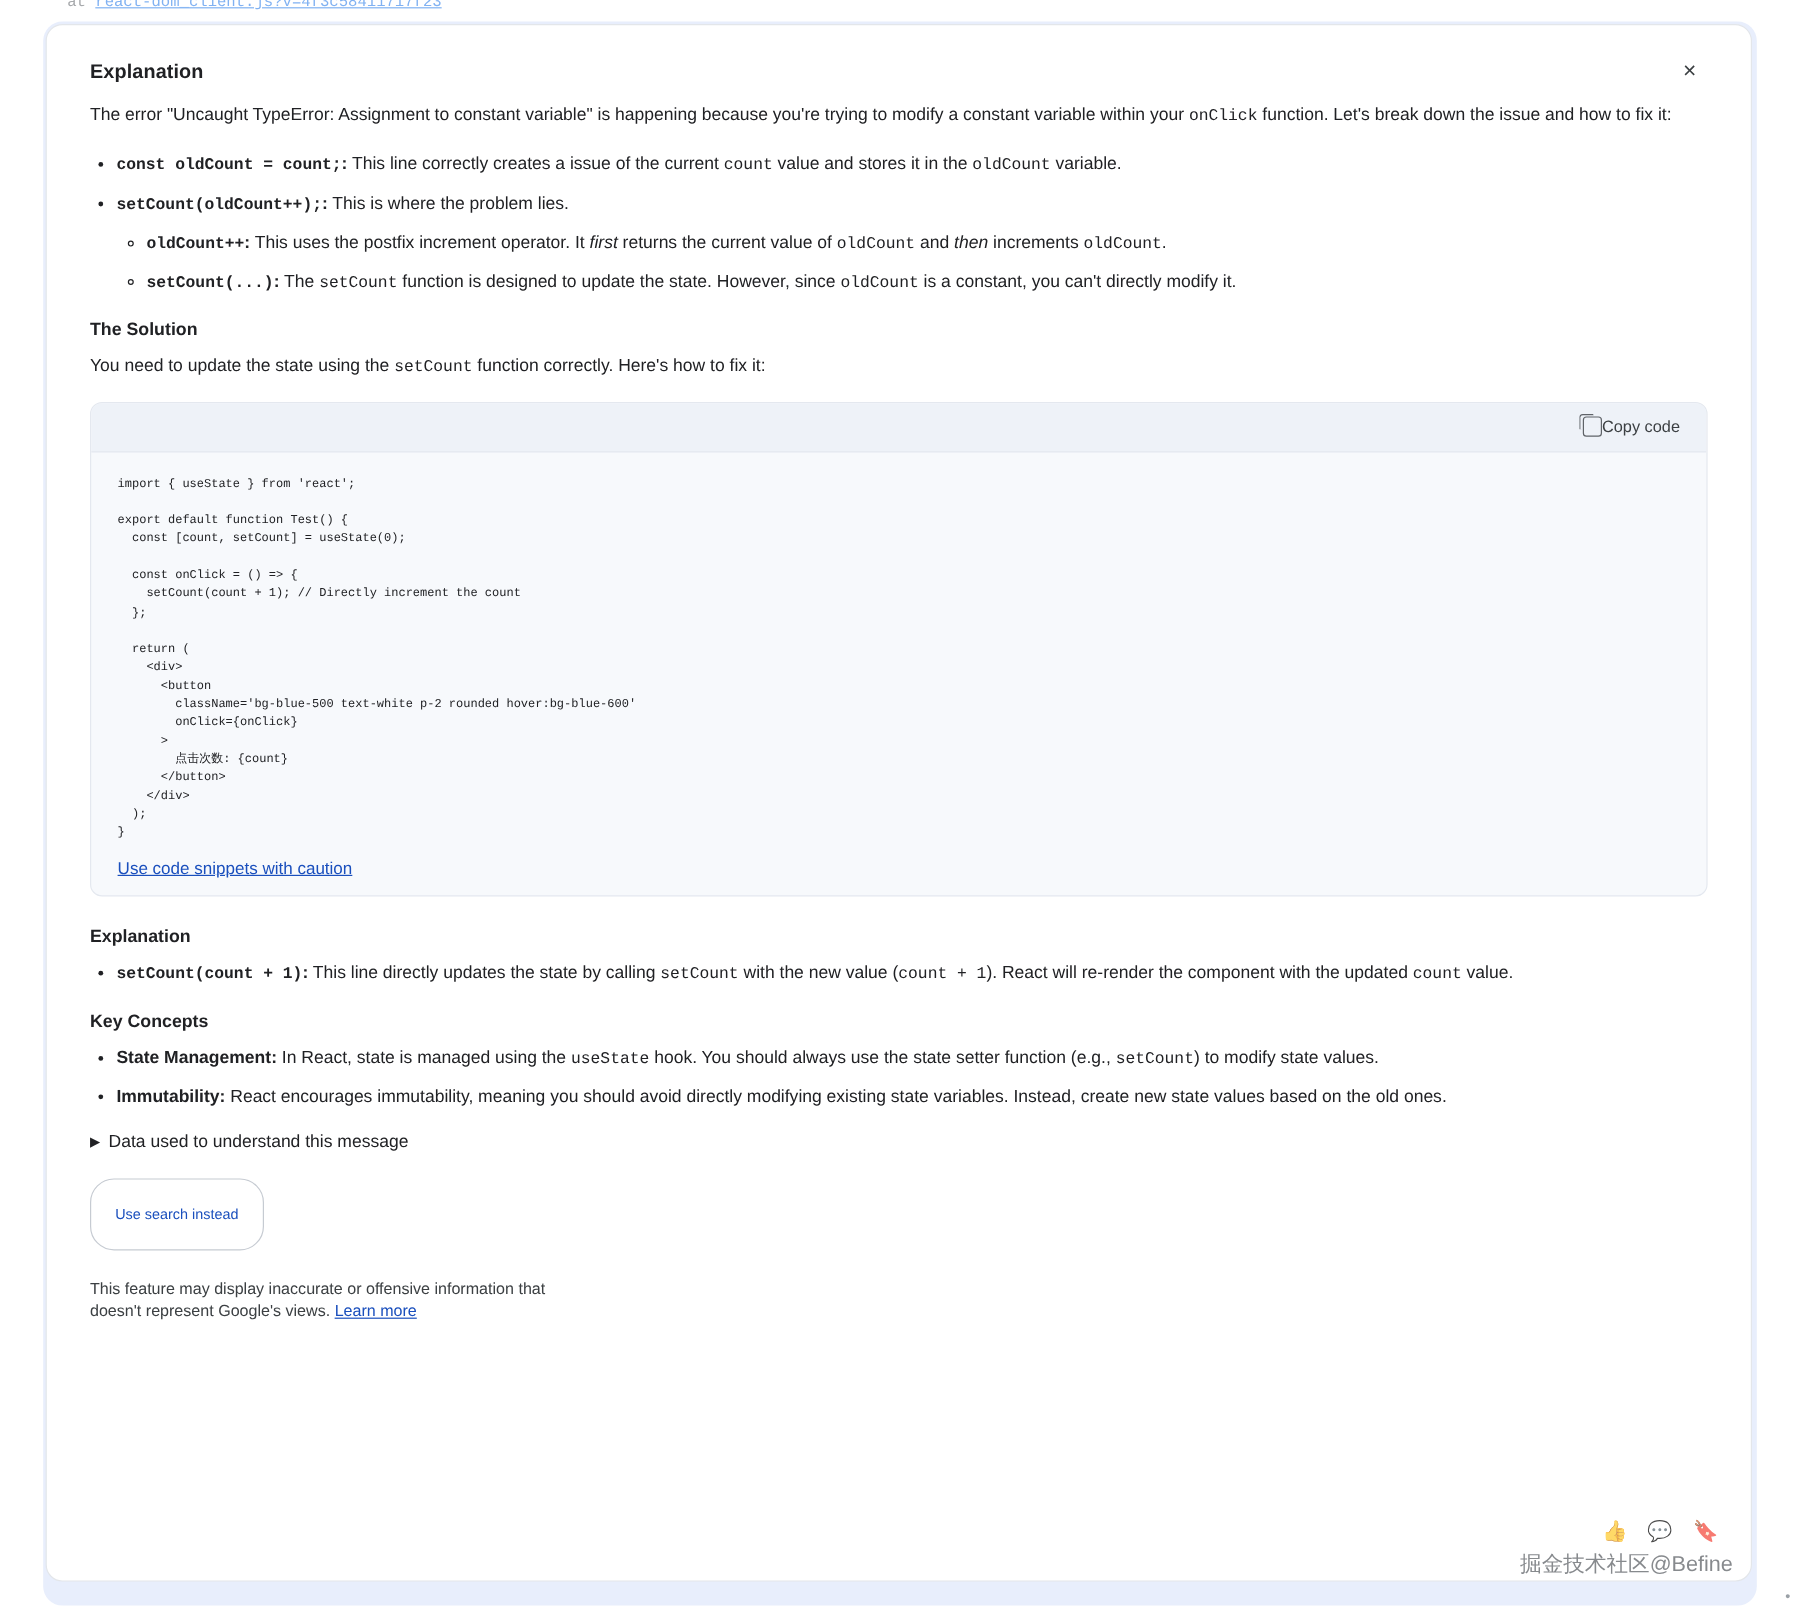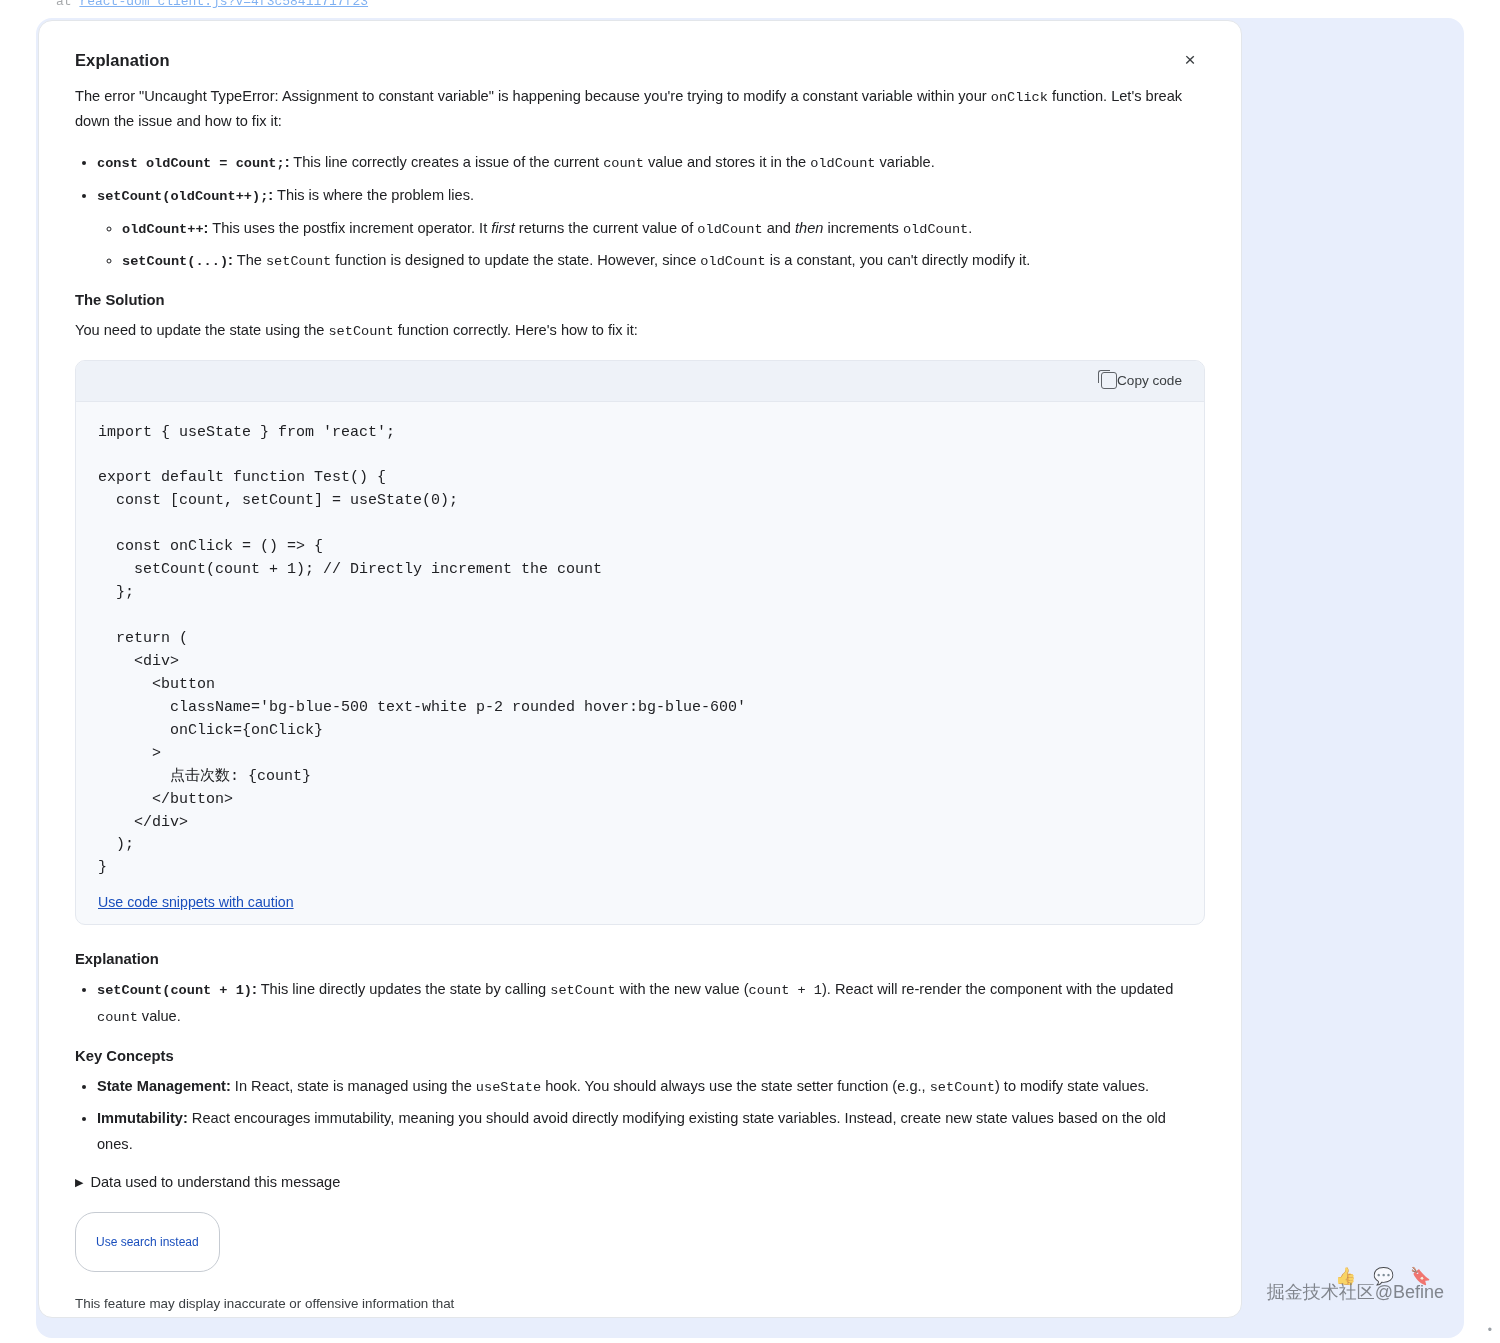--- a/index.html
+++ b/index.html
@@ -40,21 +40,21 @@
     opacity: .55;
   }
   .top-console-line a {
     color: #1a73e8;
     text-decoration: underline;
   }
   .panel {
     position: absolute;
     left: 38px;
     top: 20px;
-    width: 1204px;
+    width: 1422px;
     height: 1298px;
     background: #ffffff;
     border: 1px solid #e3e6ea;
     border-radius: 14px;
     box-sizing: border-box;
     overflow: hidden;
   }
   .panel-inner {
     padding: 22px 36px 0 36px;
   }
@@ -159,21 +159,21 @@
     height: 12px;
     border: 1.6px solid #5f6368;
     border-right: none;
     border-bottom: none;
     border-radius: 3px 0 0 0;
   }
   pre.code {
     margin: 0;
     padding: 20px 22px 6px 22px;
     font-family: "Liberation Mono", monospace;
-    font-size: 15px;
+    font-size: 10px;
     line-height: 1.53;
     color: #202124;
     white-space: pre;
     overflow-x: auto;
   }
   .caution-link {
     display: inline-block;
     margin: 8px 0 14px 22px;
     font-size: 14.2px;
     color: #1a4fbd;
@@ -214,21 +214,21 @@
     max-width: 520px;
   }
   .footer-note a {
     color: #1a4fbd;
     text-decoration: underline;
   }
 
   .watermark {
     position: absolute;
     right: 56px;
-    bottom: 39px;
+    bottom: 28px;
     display: flex;
     align-items: center;
     gap: 10px;
     color: #5f6368;
     font-size: 18px;
     opacity: .75;
     pointer-events: none;
   }
   .wm-icons {
     position: absolute;

